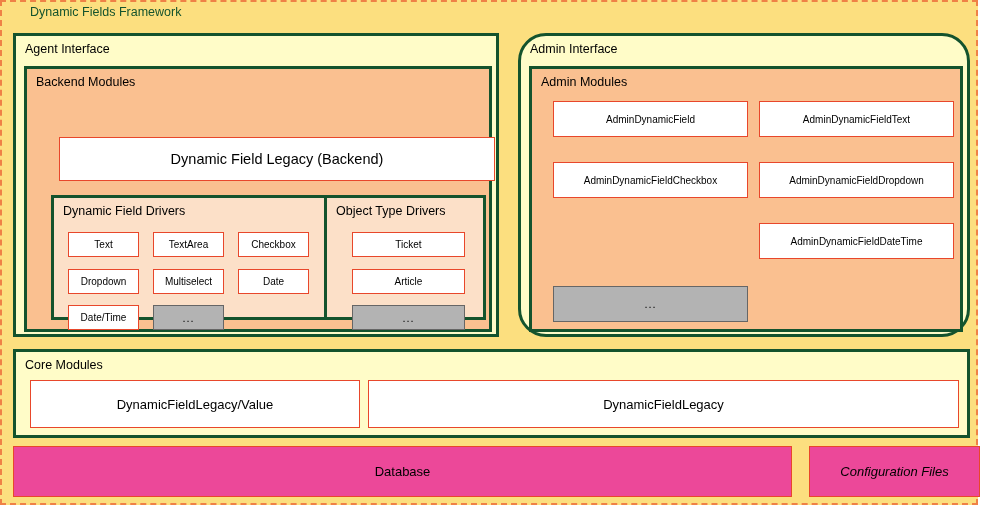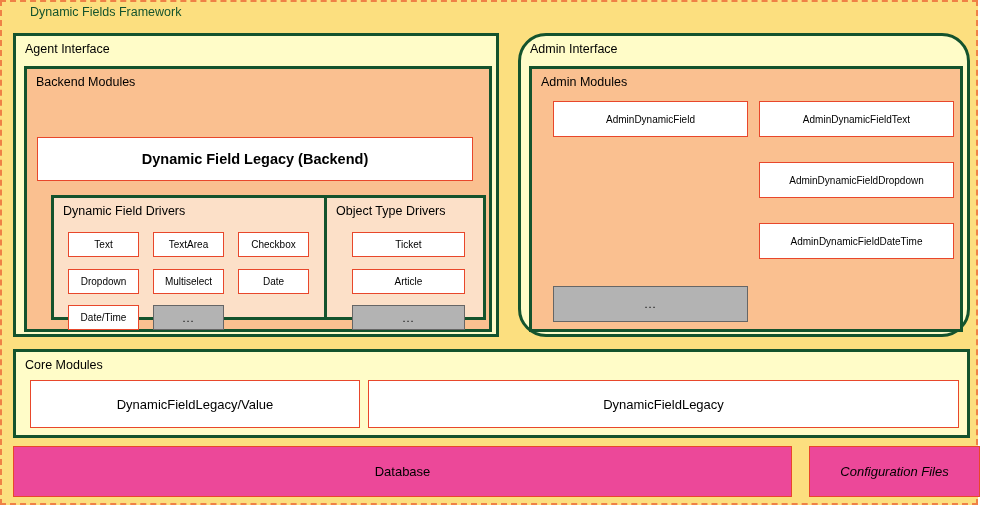--- a/index.html
+++ b/index.html
@@ -73,21 +73,21 @@
   .box-more  {
     background: #b3b3b3;
     border: 1px solid #666666;
     font-size: 11px;
     letter-spacing: 1px;
   }
 
   
   #agent-interface        { left: 11px;  top: 31px;  width: 486px; height: 304px; }
   #backend-modules        { left: 8px;   top: 30px;  width: 468px; height: 266px; }
-  #dynamic-field-legacy-backend { left: 10px; top: 68px; width: 436px; height: 44px; font-weight: bold; }
+  #dynamic-field-legacy-backend { left: 32px; top: 68px; width: 436px; height: 44px; }
   #dynamic-field-drivers  { left: 24px;  top: 126px; width: 292px; height: 125px; }
   #object-type-drivers    { left: 297px; top: 126px; width: 162px; height: 125px; }
 
   
   #admin-interface        { left: 516px; top: 31px;  width: 452px; height: 304px; border-radius: 28px; }
   #admin-modules          { left: 8px;   top: 30px;  width: 434px; height: 266px; }
 
   
   #core-modules           { left: 11px;  top: 347px; width: 957px; height: 89px; }
 
@@ -144,20 +144,21 @@
 
     <div class="panel-title">Admin Interface</div>
 
     <div class="panel panel-orange" id="admin-modules">
 
       <div class="panel-title">Admin Modules</div>
 
       <div class="box" style="left:21px; top:32px; width:195px; height:36px;">AdminDynamicField</div>
       <div class="box" style="left:227px; top:32px; width:195px; height:36px;">AdminDynamicFieldText</div>
 
+      <div class="box" style="left:21px; top:93px; width:195px; height:36px;">AdminDynamicFieldCheckbox</div>
       <div class="box" style="left:227px; top:93px; width:195px; height:36px;">AdminDynamicFieldDropdown</div>
 
       <div class="box" style="left:227px; top:154px; width:195px; height:36px;">AdminDynamicFieldDateTime</div>
 
       <div class="box box-more" style="left:21px; top:217px; width:195px; height:36px;">...</div>
     </div>
   </div>
 
   <div class="panel panel-yellow" id="core-modules">
 

